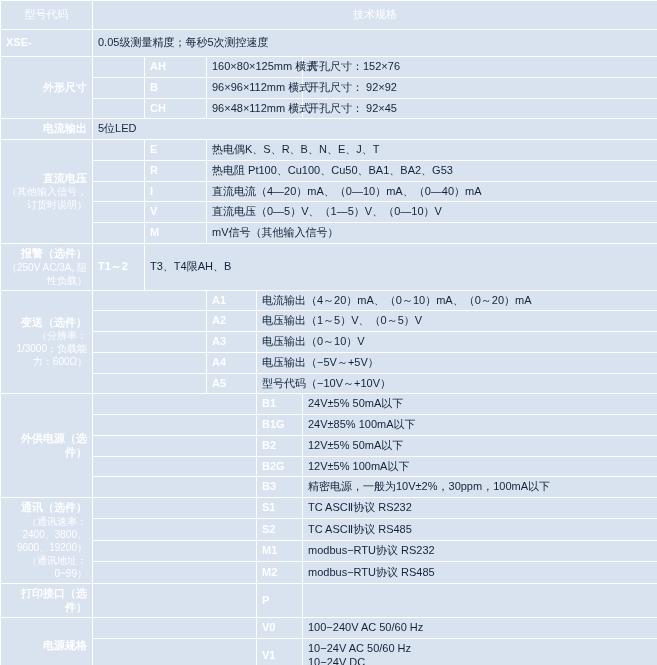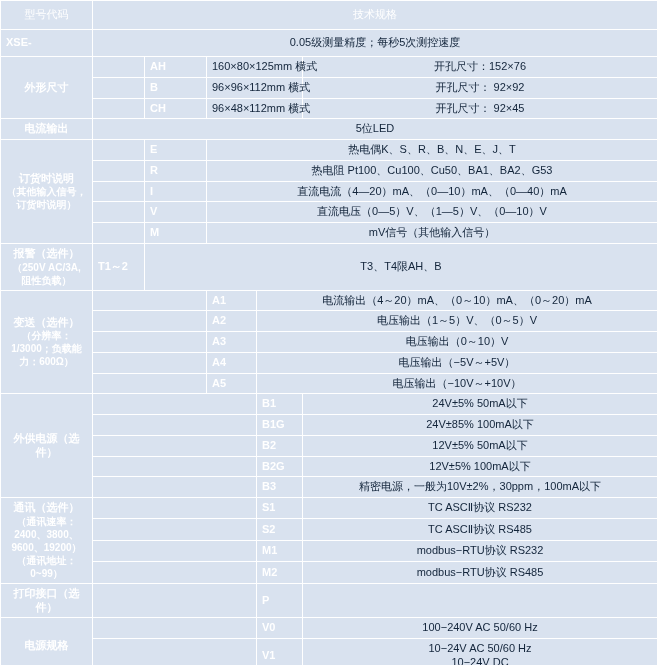--- a/index.html
+++ b/index.html
@@ -31,43 +31,43 @@
     text-align:center;
     font-weight:normal;
     font-size:12px;
     height:22px;
   }
   
   td.cat{
     background:#7e9dc0;
     color:#ffffff;
     font-weight:bold;
-    text-align:center;
+    text-align:right;
     padding-left:8px;
     font-size:12px;
   }
   td.cat .sub{
     display:block;
-    font-weight:bold;
+    font-weight:normal;
     font-size:10px;
     line-height:1.3;
   }
   
   td.code{
     background:#7e9dc0;
     color:#ffffff;
     text-align:left;
     font-weight:bold;
     font-size:11.5px;
   }
   
   td.val{
     background:#dfe6f0;
     color:#12243a;
-    text-align:center;
+    text-align:left;
   }
   td.blank{
     background:#7e9dc0;
     border:1px solid #ffffff;
   }
   .nowrap{white-space:nowrap;}
   .two-line{line-height:1.3;}
 </style>
 </head>
 <body>
@@ -113,21 +113,21 @@
     <td class="val">开孔尺寸： 92×45</td>
   </tr>
 
   <tr>
     <td class="cat">电流输出</td>
     <td class="val" colspan="5">5位LED</td>
   </tr>
 
   <tr>
     <td class="cat" rowspan="5">
-      <span>订货时说明</span>
+      <span>直流电压</span>
       <span class="sub" style="white-space: pre-line;">（其他输入信号，
 订货时说明）</span>
     </td>
     <td class="blank"></td>
     <td class="code">E</td>
     <td class="val" colspan="3">热电偶K、S、R、B、N、E、J、T</td>
   </tr>
   <tr>
     <td class="blank"></td>
     <td class="code">R</td>
@@ -178,21 +178,21 @@
     <td class="val" colspan="2">电压输出（0～10）V</td>
   </tr>
   <tr>
     <td class="blank" colspan="2"></td>
     <td class="code">A4</td>
     <td class="val" colspan="2">电压输出（−5V～+5V）</td>
   </tr>
   <tr>
     <td class="blank" colspan="2"></td>
     <td class="code">A5</td>
-    <td class="val" colspan="2">电压输出（−10V～+10V）</td>
+    <td class="val" colspan="2">型号代码（−10V～+10V）</td>
   </tr>
 
   <tr>
     <td class="cat" rowspan="5">外供电源（选件）</td>
     <td class="blank" colspan="3"></td>
     <td class="code">B1</td>
     <td class="val">24V±5% 50mA以下</td>
   </tr>
   <tr>
     <td class="blank" colspan="3"></td>

